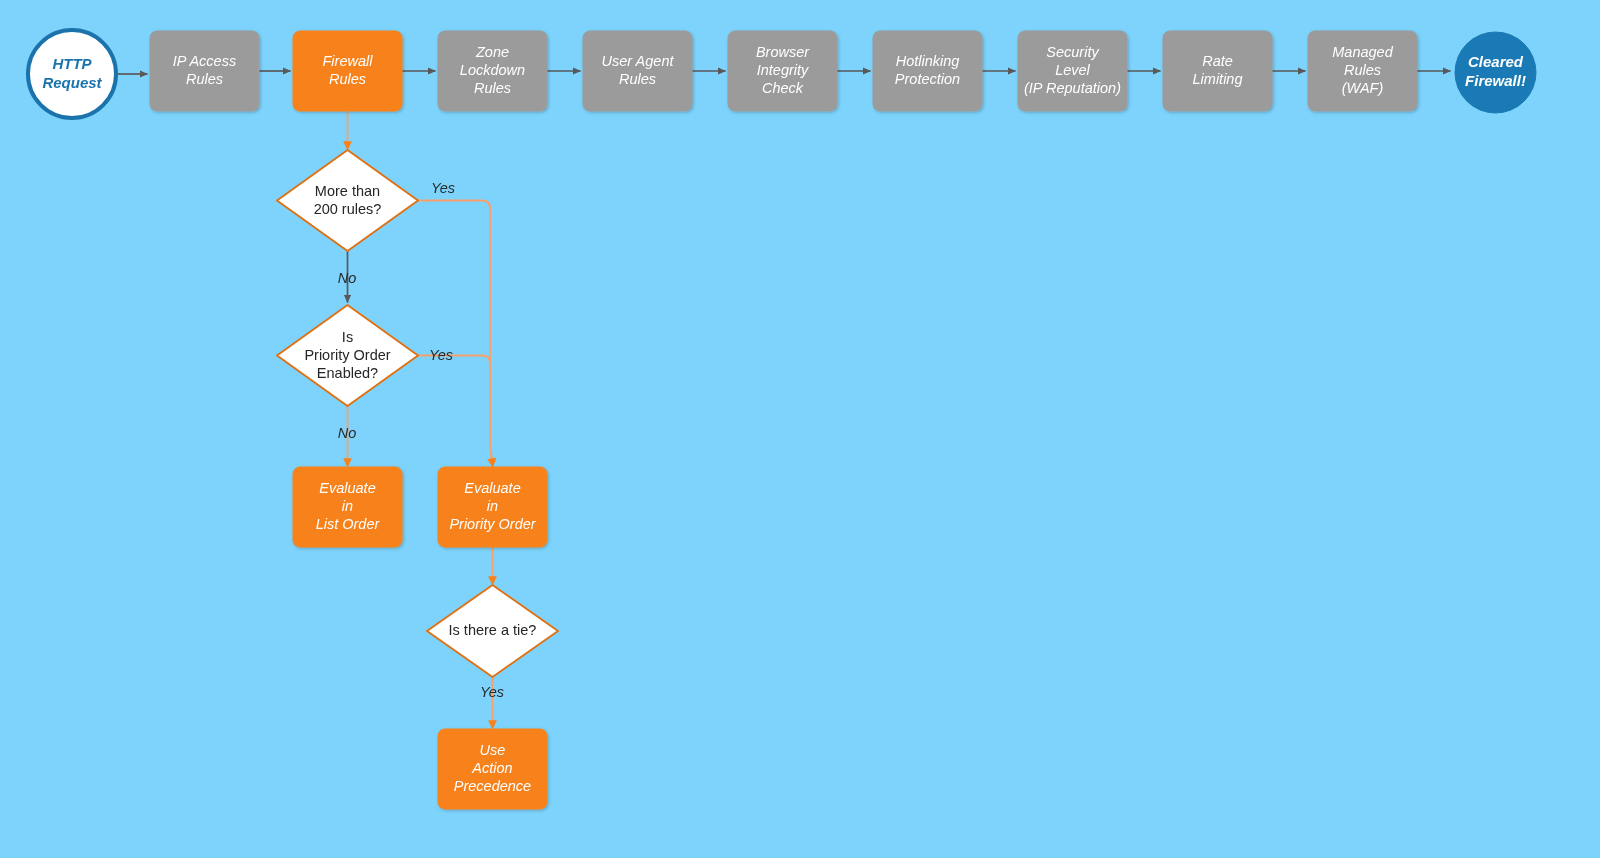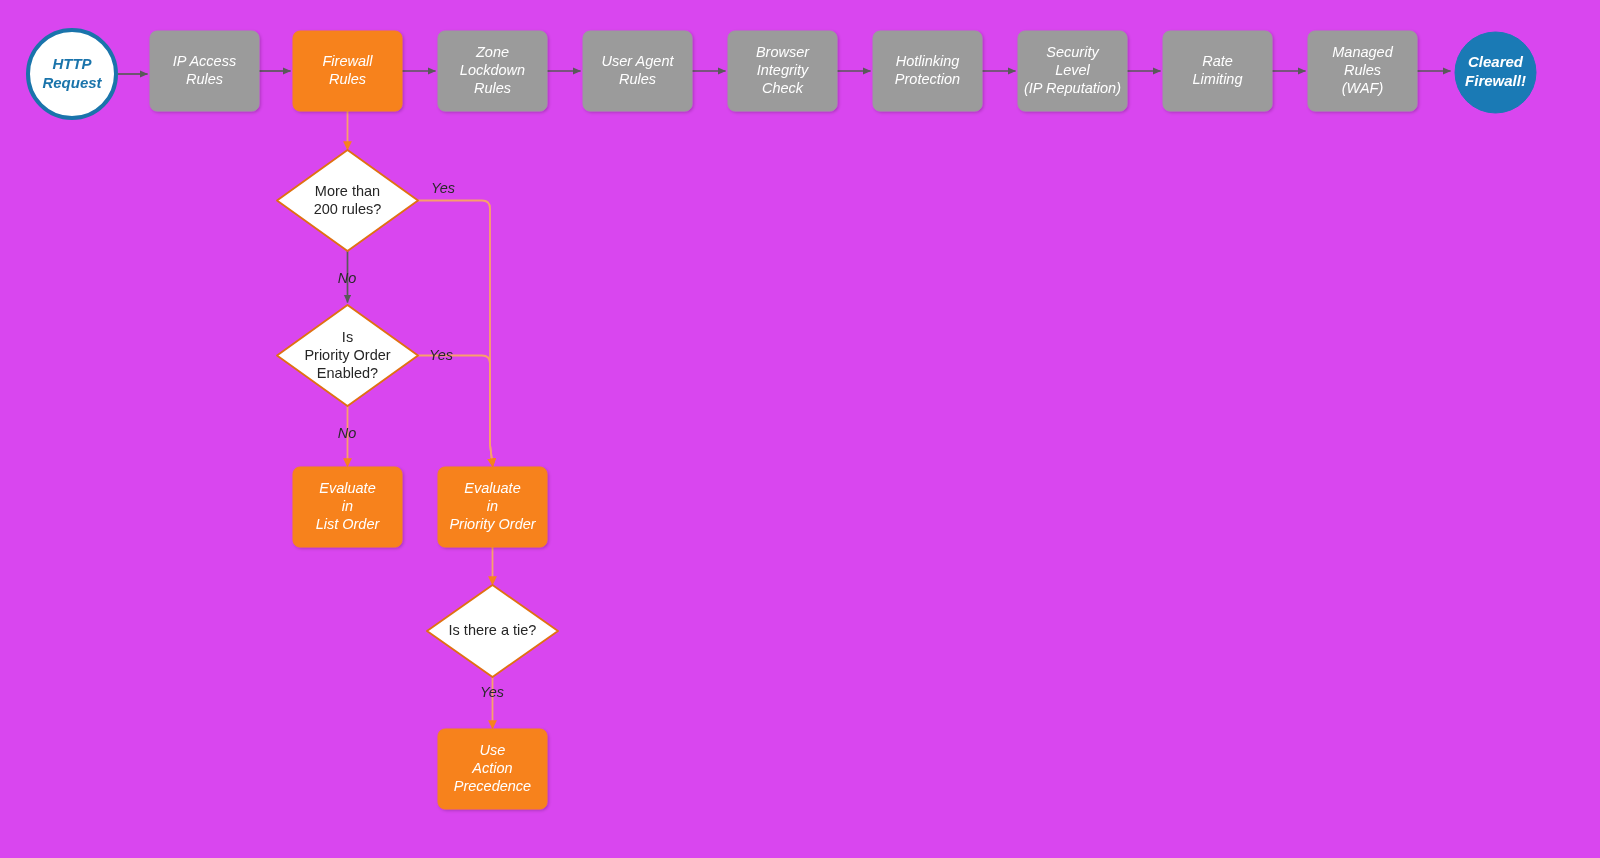--- a/index.html
+++ b/index.html
@@ -11,21 +11,21 @@
   body {
     width: 1600px;
     height: 858px;
     font-family: "Liberation Sans", sans-serif;
     overflow: hidden;
   }
   #flow-root {
     position: relative;
     width: 1600px;
     height: 858px;
-    background: #d946ef;
+    background: #7dd3fc;
   }
   svg#flow-svg {
     position: absolute;
     left: 0;
     top: 0;
     width: 1600px;
     height: 858px;
     display: block;
   }
   .node-label {

